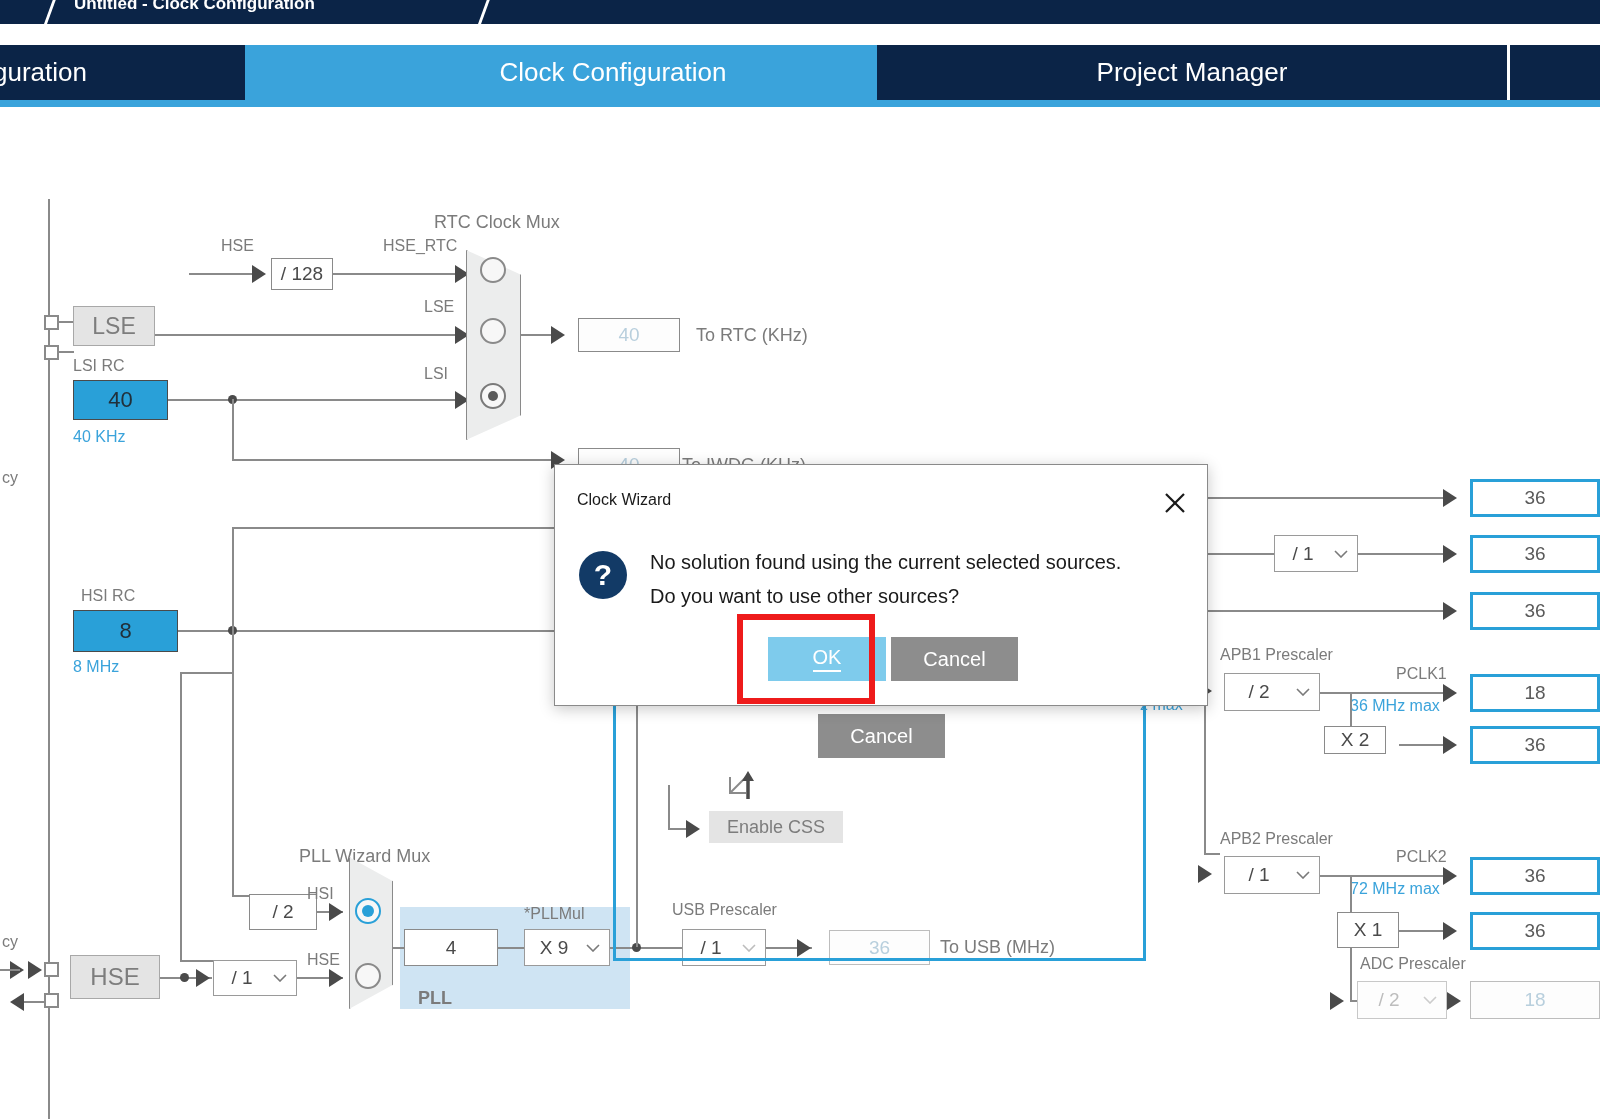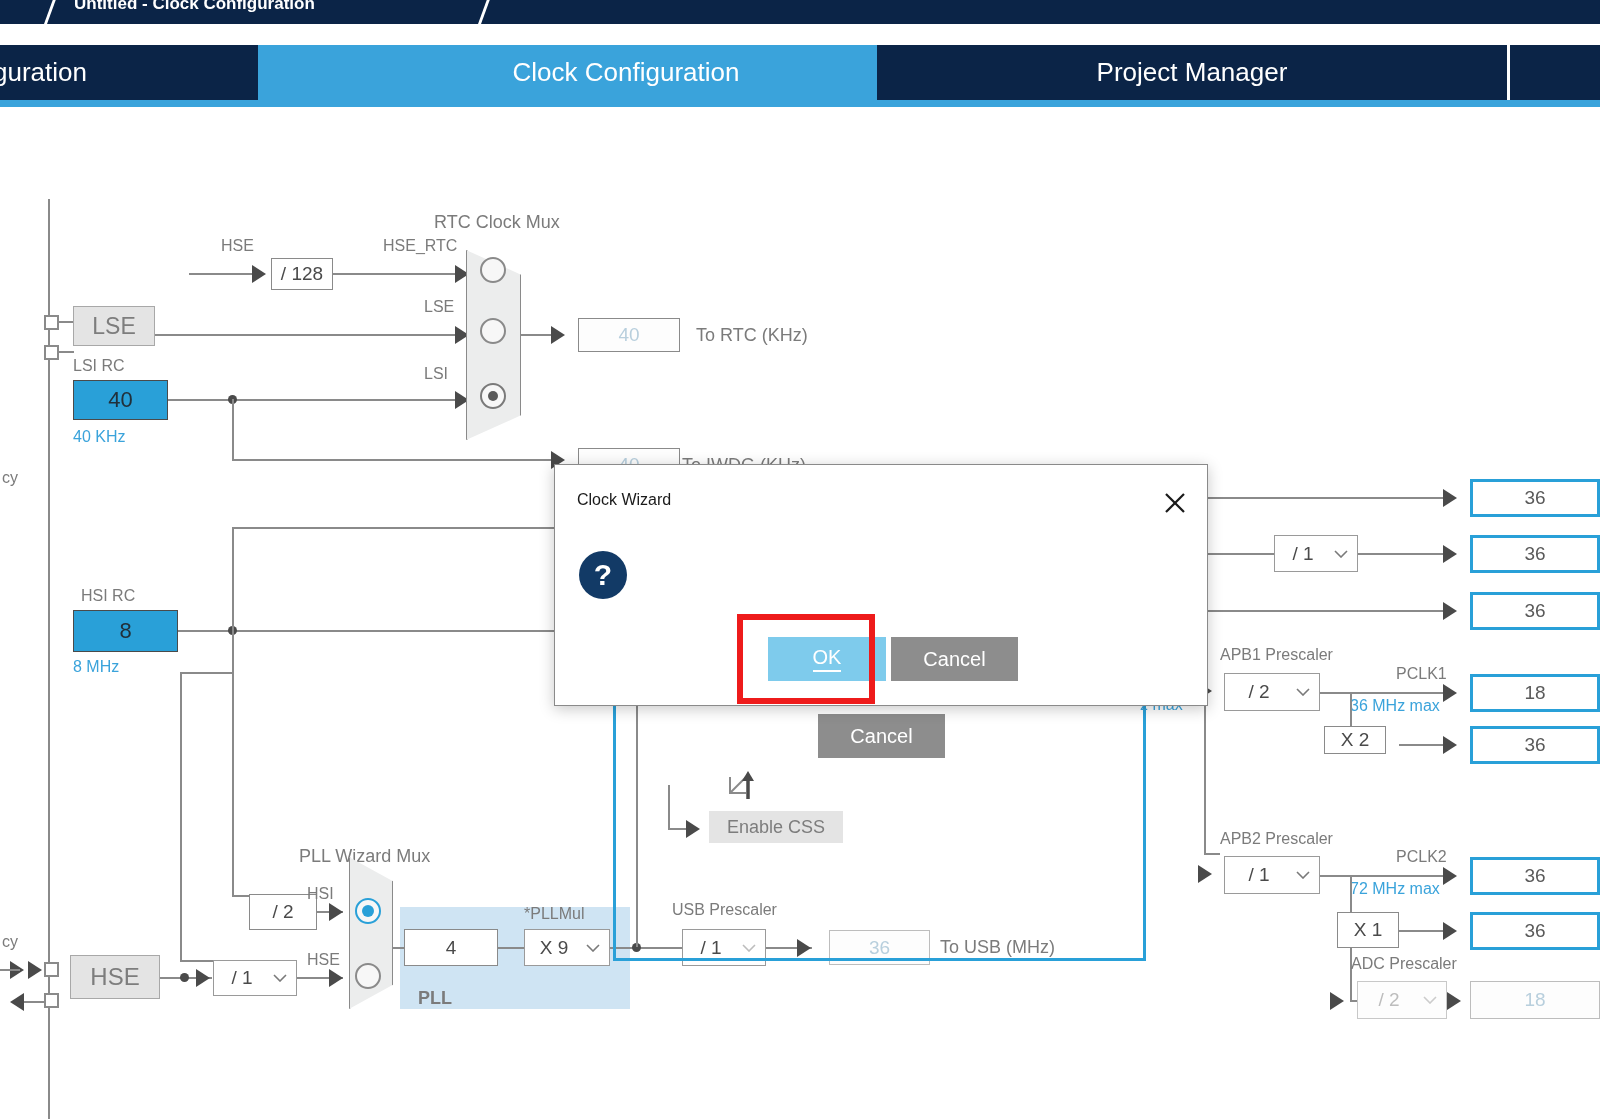--- a/index.html
+++ b/index.html
@@ -215,21 +215,21 @@
   <div class="titlebar">
     <div class="tab-slash" style="left:48px;"></div>
     <div class="tab-slash" style="left:482px;"></div>
     <div class="titlebar-text">Untitled - Clock Configuration</div>
   </div>
 
   <div class="tabstrip">
     <div class="tab" style="left:-140px; width:398px;">
       <span style="position:absolute; left:133px;">guration</span>
     </div>
-    <div class="tab active" style="left:258px; width:736px;">
+    <div class="tab active" style="left:245px; width:736px;">
       <span>Clock Configuration</span>
     </div>
     <div class="tab" style="left:877px; width:630px;">
       <span>Project Manager</span>
     </div>
     <div class="tab" style="left:1510px; width:90px;">
       <span></span>
     </div>
     <div class="tab-underline"></div>
   </div>
@@ -531,21 +531,21 @@
     <div class="hline" style="left:1338px; top:745px; width:14px;"></div>
     <div class="box" style="left:1337px; top:727px; width:62px; height:36px;">
       <span>X 1</span>
     </div>
     <div class="hline" style="left:1399px; top:745px; width:55px;"></div>
     <div class="arrow" style="left:1443px; top:737px;"></div>
     <div class="box outblue" style="left:1470px; top:727px; width:130px; height:38px;">
       <span>36</span>
     </div>
 
-    <div class="lbl" style="left:1351px; top:770px;">ADC Prescaler</div>
+    <div class="lbl" style="left:1351px; top:770px;padding-left:9px;">ADC Prescaler</div>
     <div class="hline" style="left:1350px; top:815px; width:10px;"></div>
     <div class="arrow" style="left:1330px; top:807px;"></div>
     <div class="sel disabled" style="left:1357px; top:796px; width:90px; height:38px;">
       <span class="selval">/ 2</span>
       <svg class="chev" viewBox="0 0 14 8">
         <path d="M1 1 L7 7 L13 1" stroke="#cccccc" stroke-width="1.6" fill="none"></path>
       </svg>
     </div>
     <div class="arrow" style="left:1447px; top:807px;"></div>
     <div class="box readonly2" style="left:1470px; top:796px; width:130px; height:38px;">
@@ -562,20 +562,24 @@
 
   <div class="dialog">
     <div class="dlg-title">Clock Wizard</div>
     <div class="dlg-close">
       <svg width="26" height="26" viewBox="0 0 26 26">
         <line x1="4" y1="4" x2="22" y2="22" stroke="#1a1a1a" stroke-width="2.2"></line>
         <line x1="22" y1="4" x2="4" y2="22" stroke="#1a1a1a" stroke-width="2.2"></line>
       </svg>
     </div>
     <div class="dlg-icon">?</div>
+    <div class="dlg-msg">
+      <div>No solution found using the current selected sources.</div>
+      <div>Do you want to use other sources?</div>
+    </div>
     <div class="dlg-ok">
       <span>OK</span>
     </div>
     <div class="dlg-cancel">
       <span>Cancel</span>
     </div>
   </div>
 
   <div class="click-highlight"></div>
 

